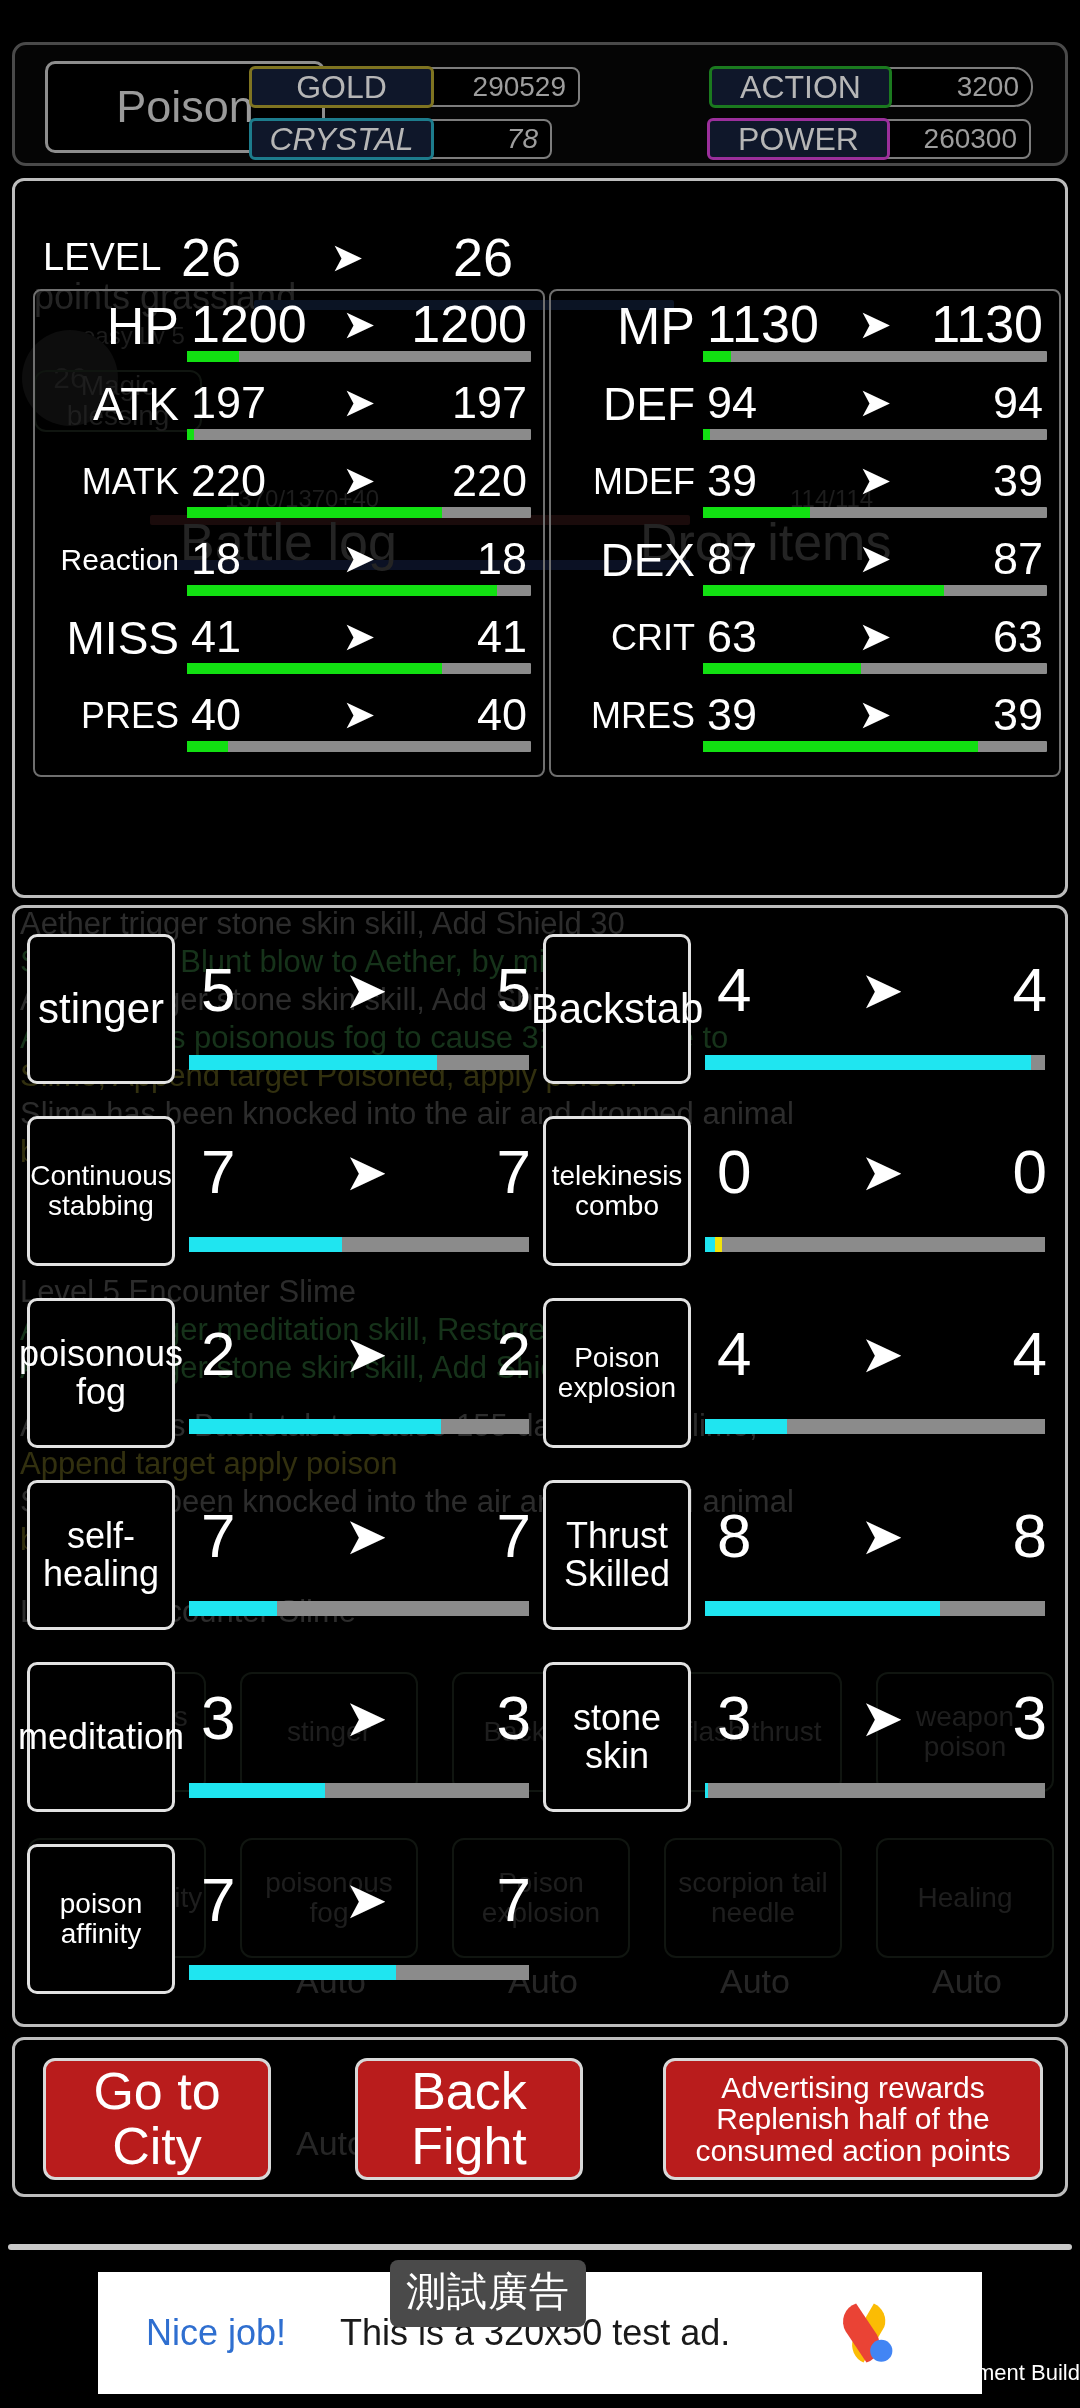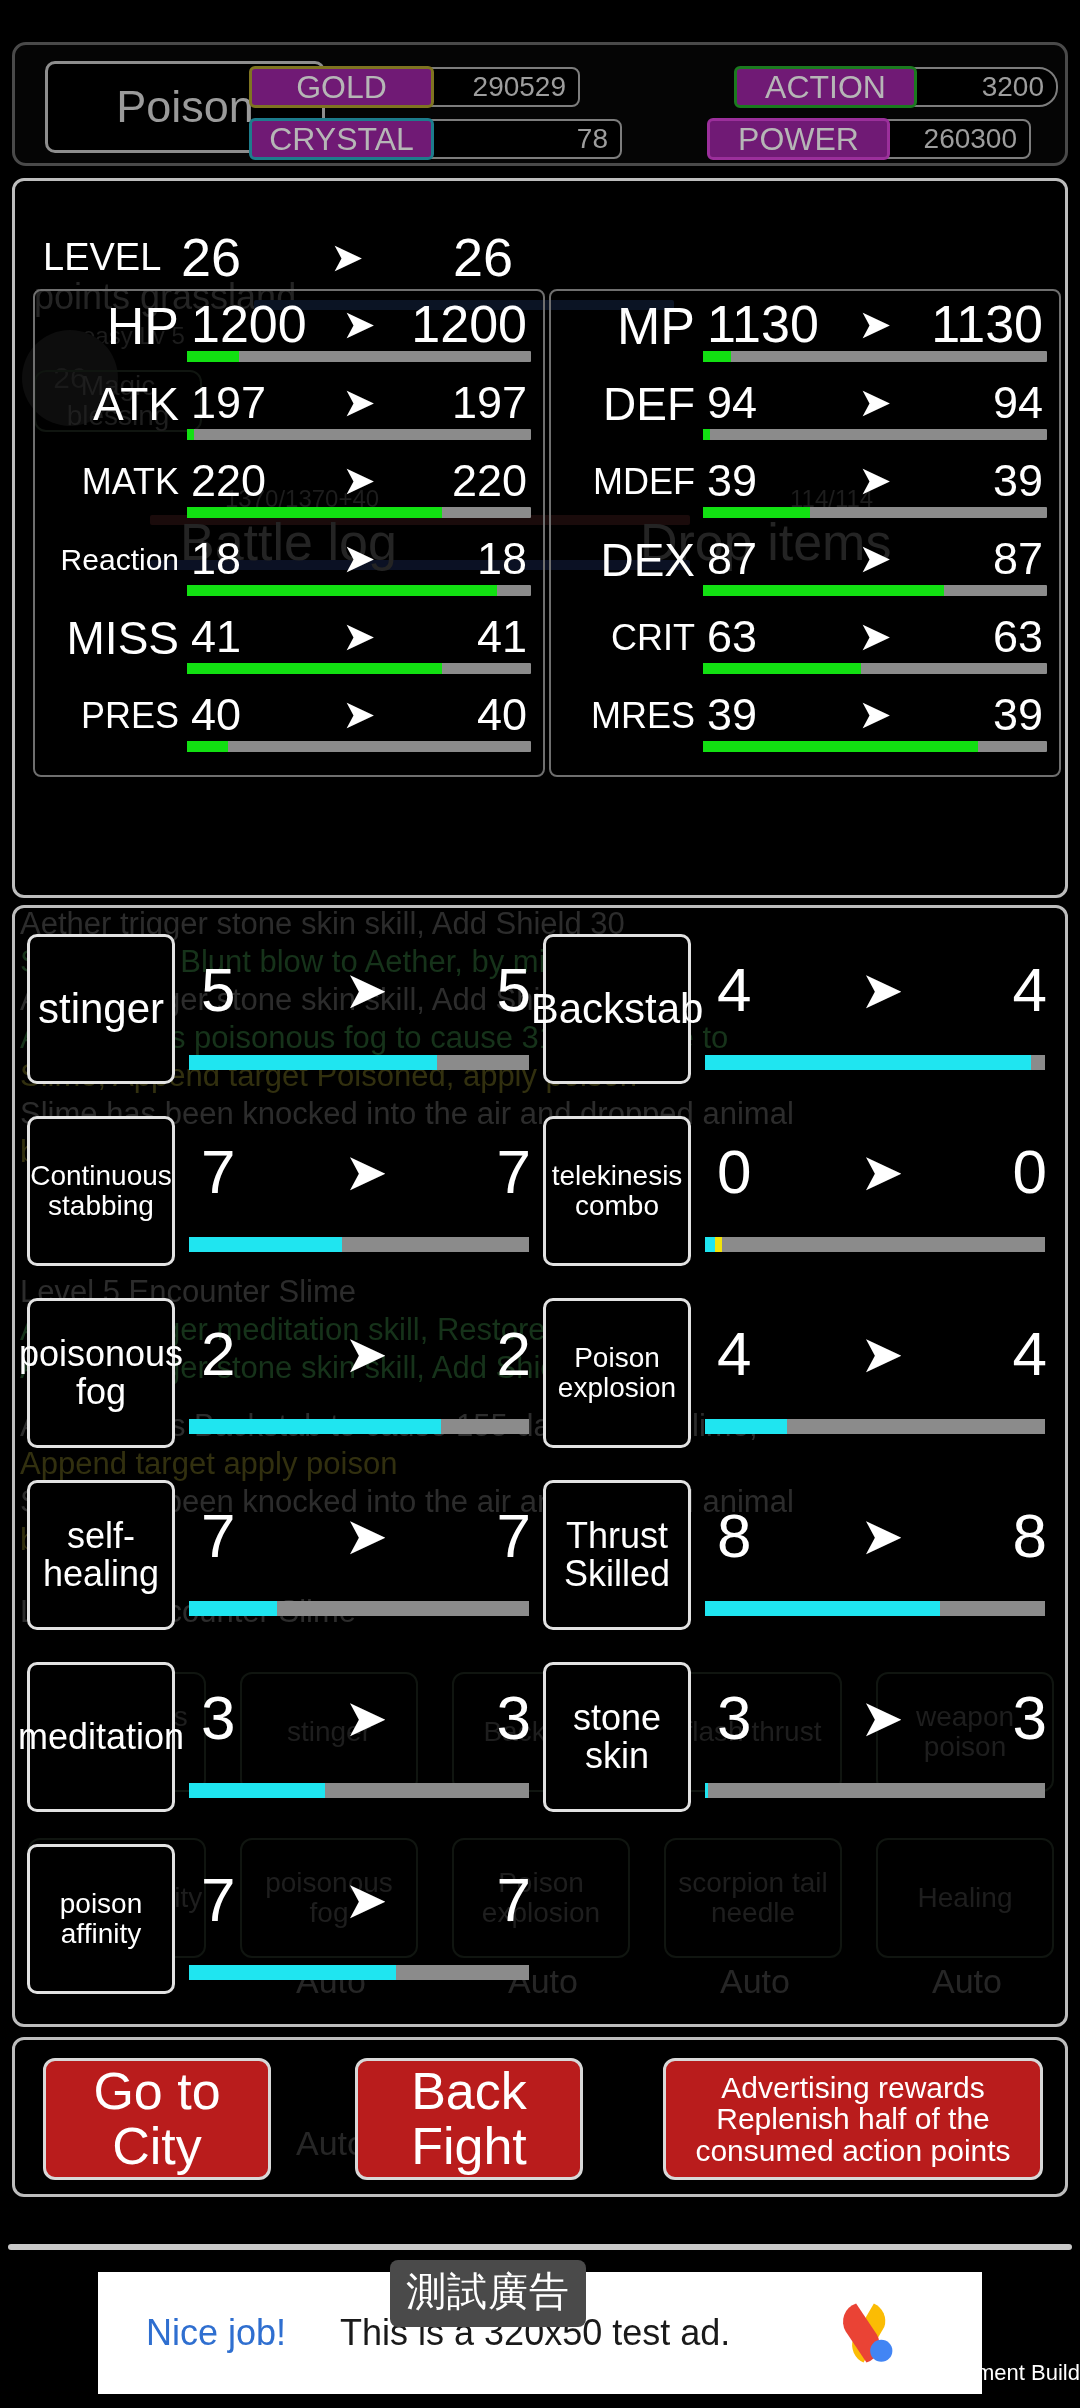--- a/index.html
+++ b/index.html
@@ -53,30 +53,30 @@
     display: flex; align-items: center; justify-content: center;
   }
   .name-box span { color: #9a9a9a; font-size: 45px; }
 
   .res {
     position: absolute; height: 40px; border-radius: 8px;
     border: 2px solid #7d7d7d; background: #000; display: flex; align-items: stretch;
   }
   .res .tag {
     border-radius: 6px; display: flex; align-items: center; justify-content: center;
-    color: #b6b6b6; font-size: 32px; background: #701a75; margin: -3px 0 -3px -3px;
+    color: #b6b6b6; font-size: 32px; background: #0f172a; margin: -3px 0 -3px -3px;
     padding: 0 6px;
   }
   .res .val {
     flex: 1; display: flex; align-items: center; justify-content: flex-end;
     color: #9d9d9d; font-size: 28px; padding-right: 12px;
   }
   #res-gold   { left: 235px; top: 22px;  width: 330px; }
-  #res-crystal{ left: 235px; top: 74px;  width: 372px; }
-  #res-action { left: 720px; top: 22px;  width: 323px; border-radius: 19px; }
+  #res-crystal{ left: 235px; top: 74px;  width: 302px; font-style: italic; }
+  #res-action { left: 695px; top: 22px;  width: 323px; border-radius: 19px; }
   #res-power  { left: 693px; top: 74px;  width: 323px; }
   #res-gold .tag, #res-crystal .tag { width: 185px; border: 3px solid #7f7421; }
   #res-crystal .tag { border-color: #1d7c8c; }
   #res-action .tag, #res-power .tag { width: 183px; border: 3px solid #1b7a1f; }
   #res-power .tag { border-color: #9b2f9b; }
 
   
   .stats-panel {
     position: absolute; left: 12px; top: 178px; width: 1056px; height: 720px;
     border: 3px solid #bdbdbd; border-radius: 12px; background: transparent;

